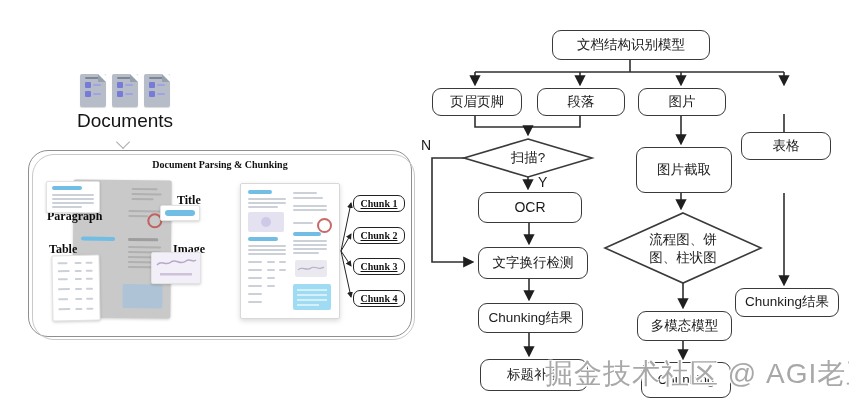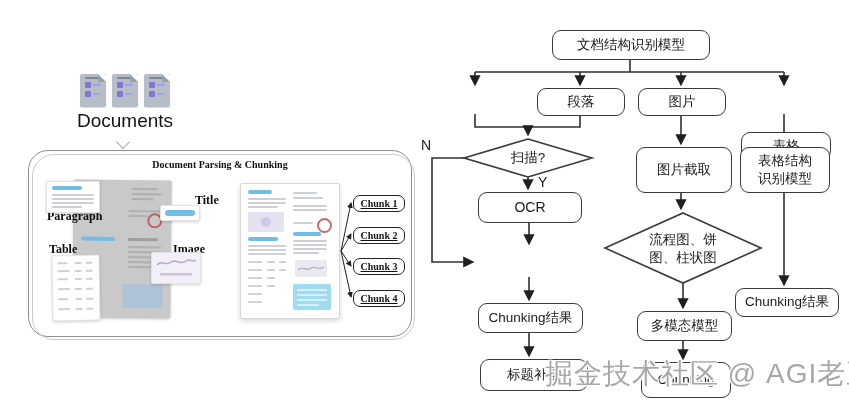--- a/index.html
+++ b/index.html
@@ -129,21 +129,21 @@
 
   <div class="card" style="left:46px;top:181px;width:52px;height:30px;z-index:3;">
     <div class="blue-bar" style="left:5px;top:4px;width:30px;height:4px;"></div>
     <div class="c-line" style="left:5px;top:12px;width:42px;"></div>
     <div class="c-line" style="left:5px;top:16px;width:42px;"></div>
     <div class="c-line" style="left:5px;top:20px;width:42px;"></div>
     <div class="c-line" style="left:5px;top:24px;width:30px;"></div>
   </div>
   <div class="region-label" style="left:47px;top:209px;text-align:center;">Paragraph</div>
 
-  <div class="region-label" style="left:176px;top:193px;padding-left:19px;">Title</div>
+  <div class="region-label" style="left:158px;top:193px;padding-left:19px;">Title</div>
   <div class="card" style="left:160px;top:205px;width:38px;height:14px;z-index:3;">
     <div class="blue-bar" style="left:4px;top:4px;width:30px;height:6px;border-radius:3px;"></div>
   </div>
 
   <div class="region-label" style="left:49px;top:242px;">Table</div>
   <div class="card" style="left:52px;top:255px;width:46px;height:64px;z-index:3;transform:rotate(-1deg);">
     <div class="c-line" style="left:5px;top:6px;width:10px;"></div>
     <div class="c-line" style="left:22px;top:6px;width:7px;"></div>
     <div class="c-line" style="left:33px;top:6px;width:7px;"></div>
     <div class="c-line" style="left:5px;top:14px;width:12px;"></div>
@@ -261,35 +261,36 @@
       <path d="M683,283 V307" marker-end="url(#arr)"></path>
       <path d="M683,339 V358" marker-end="url(#arr)"></path>
       <path d="M784,114 V143" marker-end="url(#arr)"></path>
       <path d="M784,193 V284" marker-end="url(#arr)"></path>
     </g>
     <polygon points="528,139 592,158 528,177 464,158" fill="#ffffff" stroke="#3a3a3a" stroke-width="1.6"></polygon>
     <polygon points="683,213 761,248 683,283 605,248" fill="#ffffff" stroke="#3a3a3a" stroke-width="1.6"></polygon>
   </svg>
 
   <div class="node" style="left:552px;top:30px;width:156px;height:28px;">文档结构识别模型</div>
+  <div class="node" style="left:432px;top:88px;width:88px;height:26px;">页眉页脚</div>
   <div class="node" style="left:537px;top:88px;width:86px;height:26px;text-align:center;">段落</div>
   <div class="node" style="left:638px;top:88px;width:86px;height:26px;">图片</div>
   <div class="node" style="left:741px;top:88px;width:88px;height:26px;margin-top:44px;">表格</div>
 
   <div class="d-label" style="left:488px;top:148px;width:80px;height:20px;">扫描?</div>
   <div class="branch-label" style="left:421px;top:137px;">N</div>
   <div class="branch-label" style="left:538px;top:174px;">Y</div>
 
   <div class="node" style="left:478px;top:192px;width:102px;height:29px;font-size:14px;">OCR</div>
+  <div class="node" style="left:478px;top:247px;width:108px;height:30px;">文字换行检测</div>
   <div class="node" style="left:478px;top:303px;width:103px;height:28px;">Chunking结果</div>
   <div class="node" style="left:480px;top:359px;width:106px;height:30px;">标题补全</div>
 
   <div class="node" style="left:636px;top:147px;width:94px;height:44px;">图片截取</div>
   <div class="d-label" style="left:643px;top:229px;width:80px;height:40px;">流程图、饼图、柱状图</div>
   <div class="node" style="left:637px;top:311px;width:93px;height:28px;">多模态模型</div>
   <div class="node" style="left:641px;top:362px;width:88px;height:34px;">Chunking</div>
 
-  <div class="node" style="left:740px;top:147px;width:90px;height:46px;padding:0 16px;box-sizing:border-box;">表格结构识别模型</div>
   <div class="node" style="left:735px;top:288px;width:102px;height:27px;">Chunking结果</div>
 
   <div class="watermark">掘金技术社区 @ AGI老王</div>
 
 </div>
 
 </body></html>

